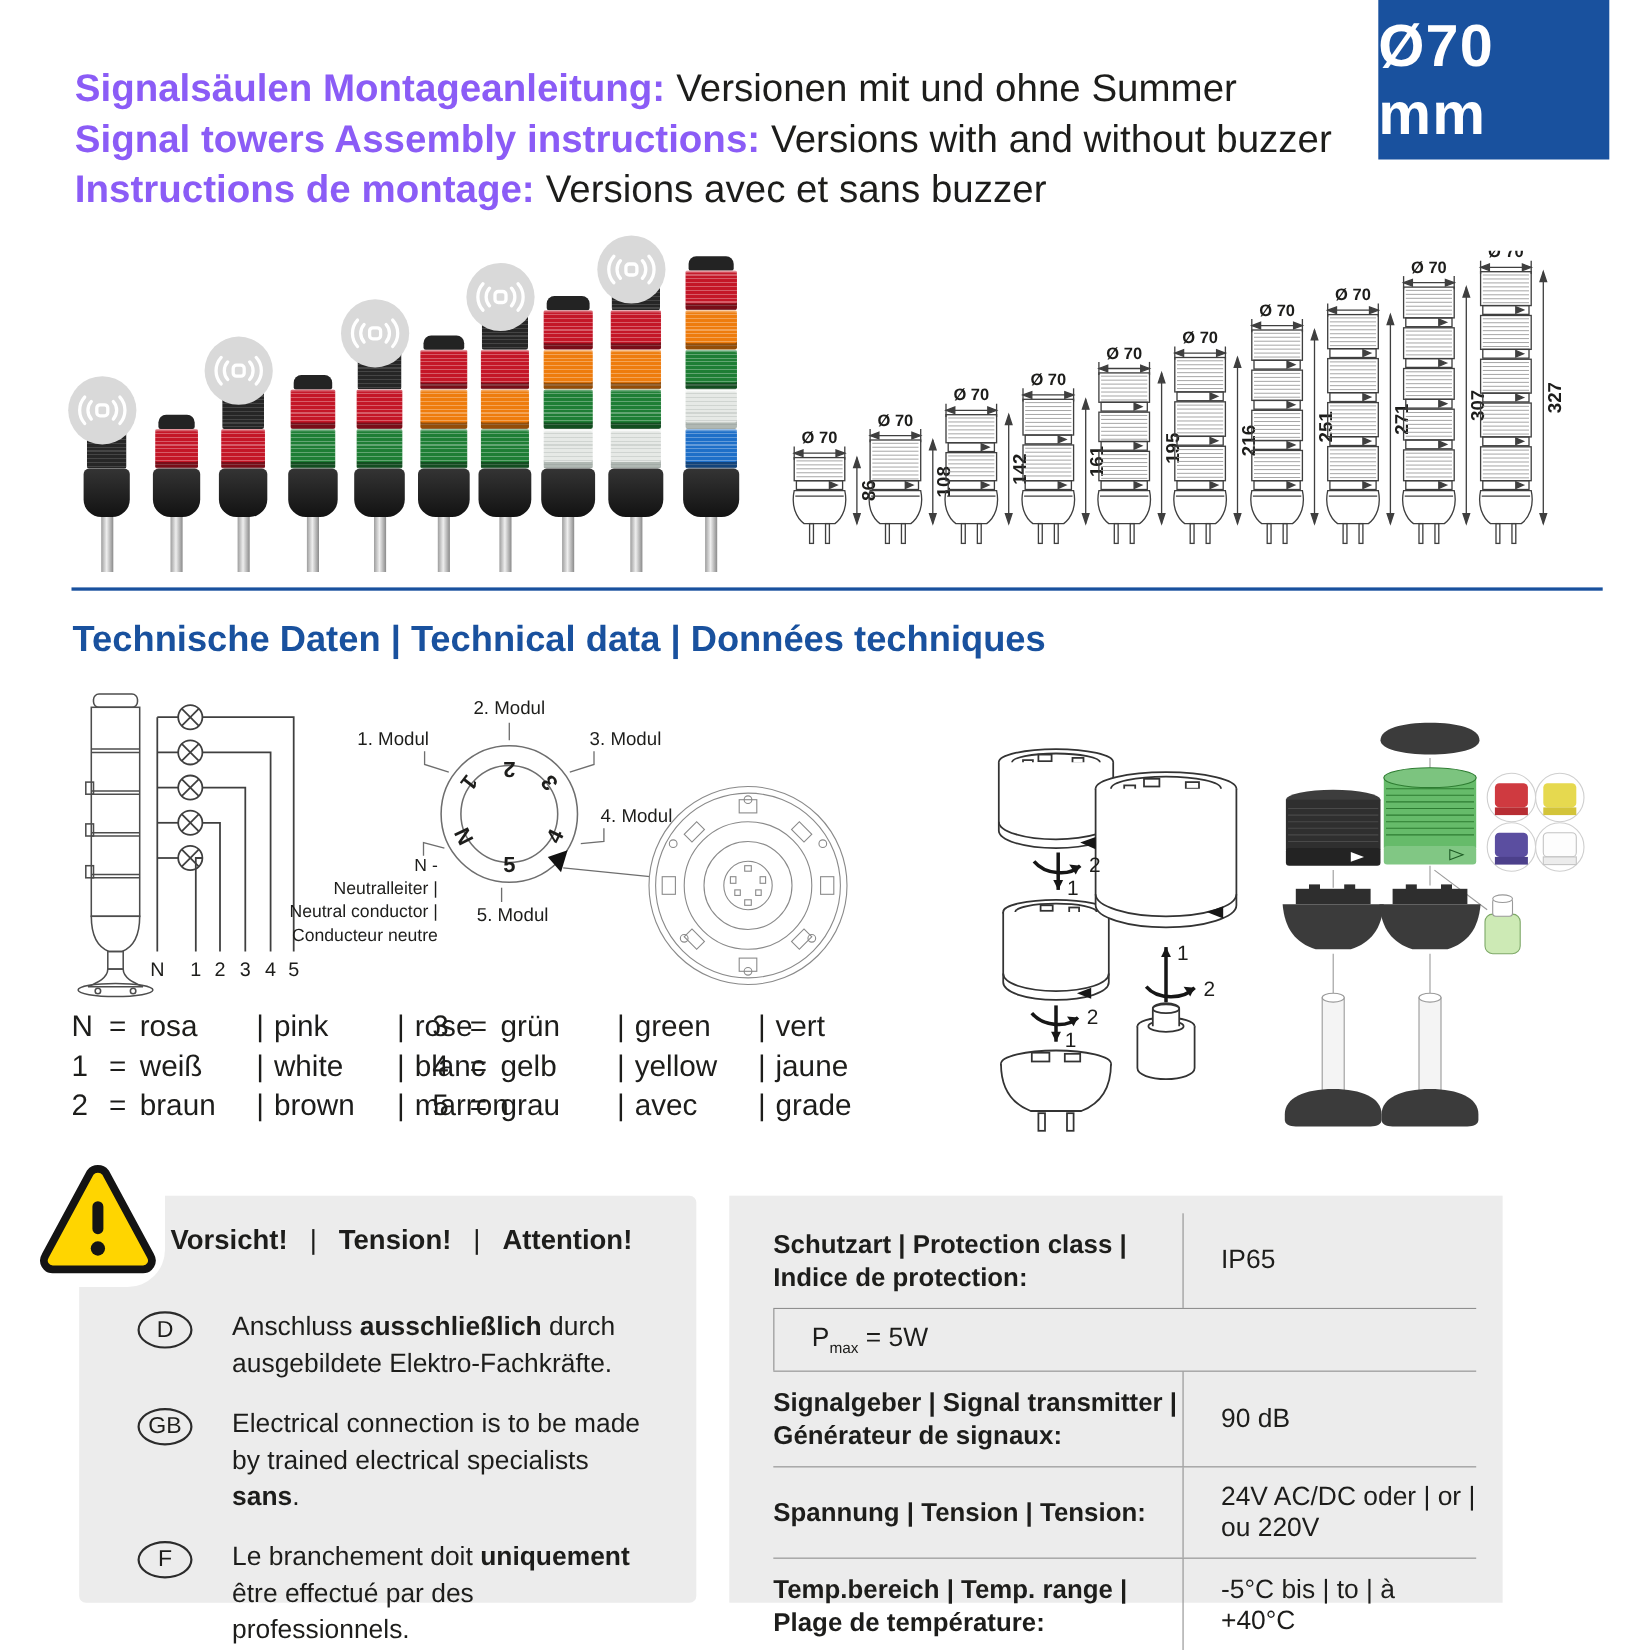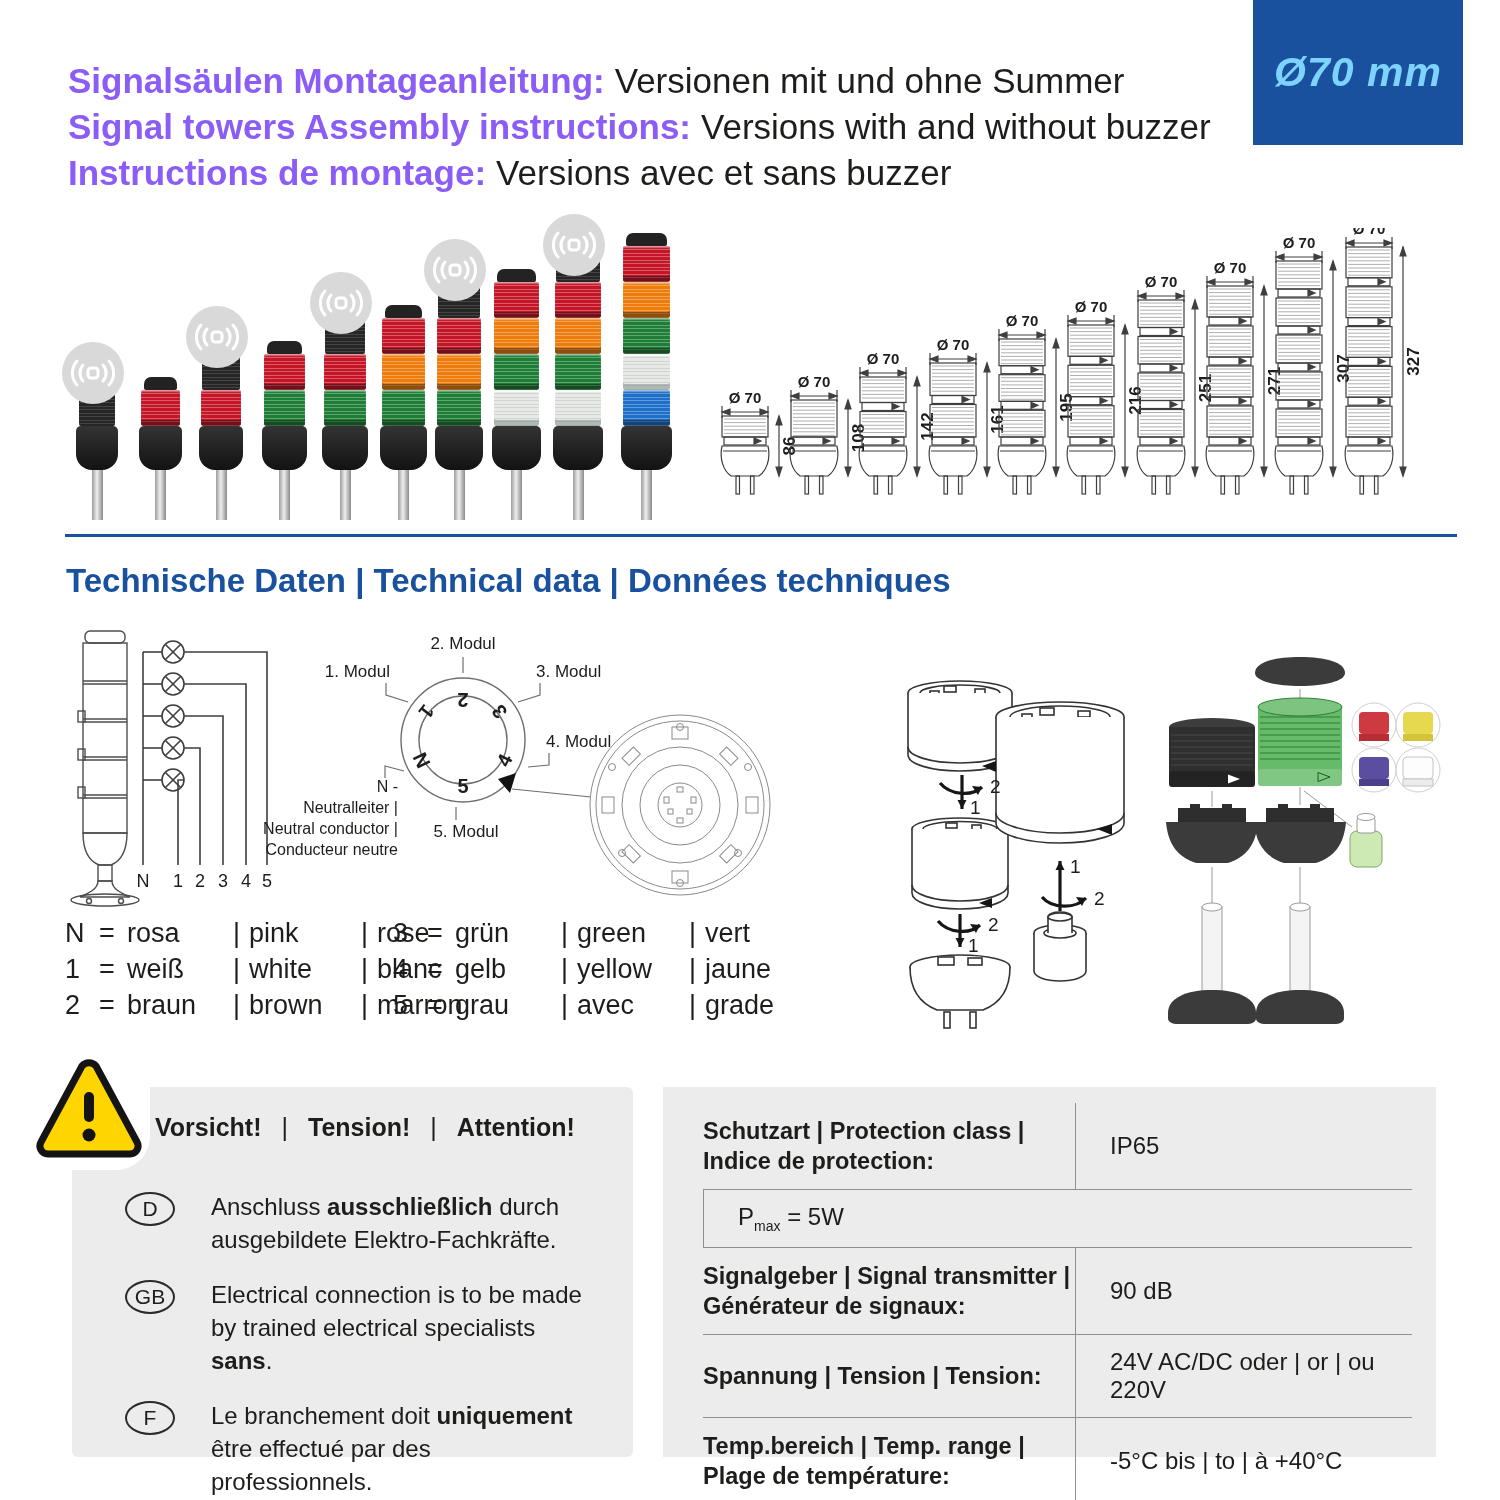--- a/index.html
+++ b/index.html
@@ -1,21 +1,21 @@
 <!DOCTYPE html>
 <html><head>
 <meta charset="utf-8">
 <style>
   html,body{margin:0;padding:0;background:#fff;}
   .page{position:relative;width:1500px;height:1500px;background:#fff;overflow:hidden;
         font-family:"Liberation Sans",sans-serif;color:#1d1d1b;}
   
   .badge{position:absolute;left:1253px;top:0;width:210px;height:145px;background:#19519e;
          display:flex;align-items:center;justify-content:center;}
-  .badge span{color:#7dd3fc;font-weight:700;font-size:41px;letter-spacing:1px;font-style:italic;}
+  .badge span{color:#ffffff;font-weight:700;font-size:54px;letter-spacing:1px;}
   .titles{position:absolute;left:68px;top:58px;}
   .tl{font-size:35px;line-height:46px;white-space:nowrap;}
   .tl b{color:#8b5cf6;font-weight:700;margin-right:10px;}
   
   #photoTowers{position:absolute;left:60px;top:225px;width:655px;height:295px;}
   .ptw{position:absolute;bottom:0;display:flex;flex-direction:column;align-items:center;}
   .cap{background:#232323;border-radius:7px 7px 2px 2px;}
   .buz{background:#262626;border-radius:2px;
        background-image:repeating-linear-gradient(to bottom,rgba(255,255,255,.14) 0 1px,rgba(0,0,0,0) 1px 3.5px);}
   .mod{border-radius:2px;
@@ -45,21 +45,21 @@
   .warnTri{position:absolute;left:33px;top:1056px;}
   .warnTitle{position:absolute;left:155px;top:1113px;font-size:25px;font-weight:700;}
   .warnTitle .sep{margin:0 20px;font-weight:400;}
   .warnItems{position:absolute;left:125px;top:1190px;width:470px;}
   .witem{display:flex;align-items:flex-start;margin-bottom:22px;}
   .wbadge{flex:0 0 auto;width:46px;height:30px;border:2px solid #2b2b2b;border-radius:50%;
           display:flex;align-items:center;justify-content:center;font-size:21px;margin-top:2px;}
   .wtext{margin-left:36px;font-size:24px;line-height:33px;}
   .wtext b{font-weight:700;}
   
-  .techBox{position:absolute;left:663px;top:1087px;width:773px;height:370px;background:#ececec;
+  .techBox{position:absolute;left:663px;top:1087px;width:703px;height:370px;background:#ececec;
            box-sizing:border-box;padding:16px 24px 16px 40px;}
   .trow{display:grid;grid-template-columns:372px 1fr;align-items:center;}
   .trow + .trow{border-top:1px solid #8f8f8f;}
   .tlabel{font-size:23.5px;font-weight:700;line-height:30px;padding:13px 0;}
   .tvalue{font-size:24px;padding:13px 0 13px 34px;border-left:1px solid #8f8f8f;align-self:stretch;
           display:flex;align-items:center;}
   .tvalue sub{font-size:14px;}
 </style>
 </head>
 <body>

